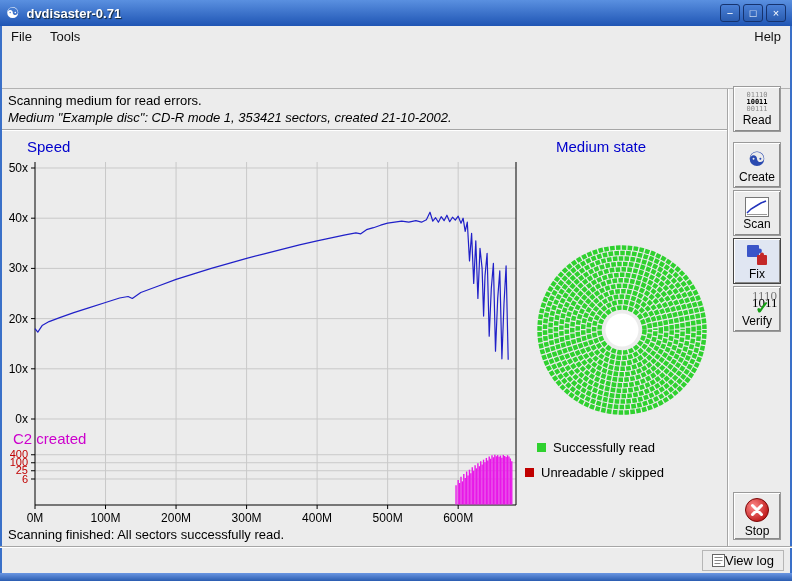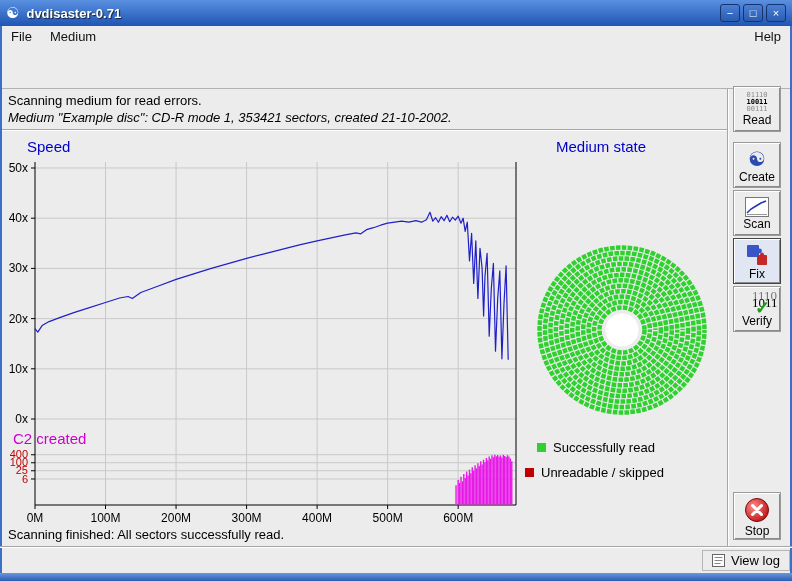--- a/index.html
+++ b/index.html
@@ -43,41 +43,41 @@
   .blabel{font-size:12px;color:#000;line-height:12px;}
   .bin-icon{font-family:"DejaVu Sans Mono",monospace;font-size:7px;line-height:7px;text-align:center;}
   .bin-icon .dim{display:block;color:#8a8a8a;}
   .bin-icon .strong{display:block;color:#000;font-weight:bold;}
   .yinyang{font-size:20px;line-height:22px;color:#2a4ab0;}
   .verify-icon{position:relative;width:26px;height:22px;}
   .verify-icon .vrows{position:absolute;left:0;top:0;font-family:Liberation Serif, serif;font-size:13px;line-height:7px;color:#777;margin-left:8px;}
   .verify-icon .check{position:absolute;right:0;bottom:-3px;color:#16a016;font-size:18px;font-weight:bold;line-height:18px;}
   
   .footer{position:absolute;left:2px;top:548px;width:788px;height:25px;background:#ececec;}
-  .viewlog{position:absolute;left:702px;top:550px;height:21px;display:flex;align-items:center;gap:6px;padding:0 9px;font-size:13px;border:1px solid #b6b6b6;background:#ececec;}
+  .viewlog{position:absolute;left:702px;top:550px;height:21px;display:flex;align-items:center;padding:0 9px;font-size:13px;border:1px solid #b6b6b6;background:#ececec;}
 </style>
 </head>
 <body>
 
 <div id="win">
 
   <div class="titlebar">
     <span class="appicon">☯</span>
     <span class="wtitle">dvdisaster-0.71</span>
     <span class="wbtn">−</span>
     <span class="wbtn">□</span>
     <span class="wbtn">×</span>
   </div>
   <div class="sideedge" style="left:0;"></div>
   <div class="sideedge" style="left:790px;"></div>
   <div class="bottomstrip"></div>
 
   <div class="menubar">
     <span class="menu">File</span>
-    <span class="menu">Medium</span>
+    <span class="menu">Tools</span>
     <span class="spacer"></span>
     <span class="menu">Help</span>
   </div>
 
   <div class="toolbar">
     <span class="tbtn" style="left:8px;top:53px;width:28px;height:28px;">
       <svg width="24" height="24" viewBox="0 0 24 24">
         <circle cx="12" cy="12" r="10" fill="#bcbcbc" stroke="#777"></circle>
         <circle cx="9" cy="8.5" r="4" fill="#dedede"></circle>
         <circle cx="12" cy="12" r="3" fill="#8f8f8f" stroke="#666"></circle>

